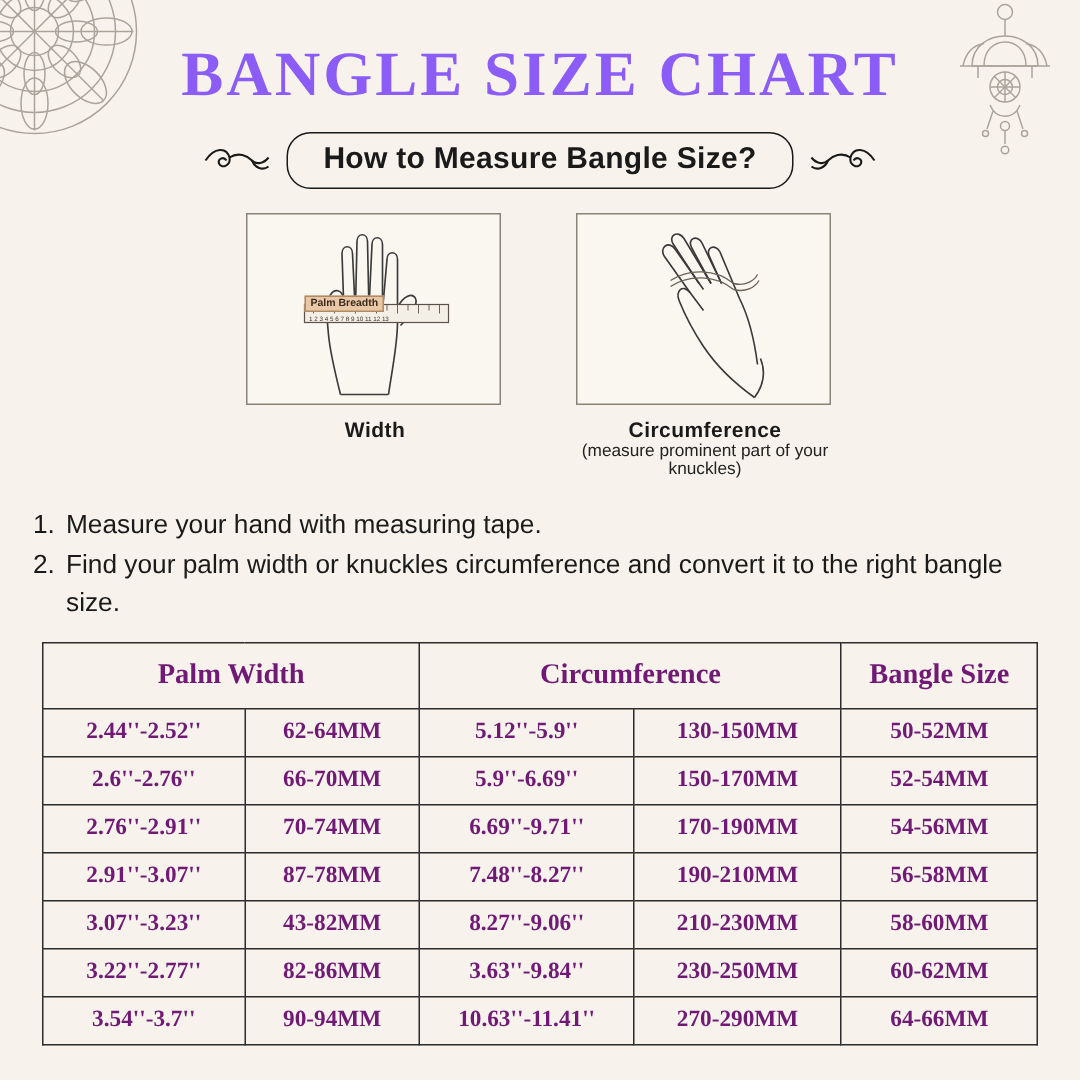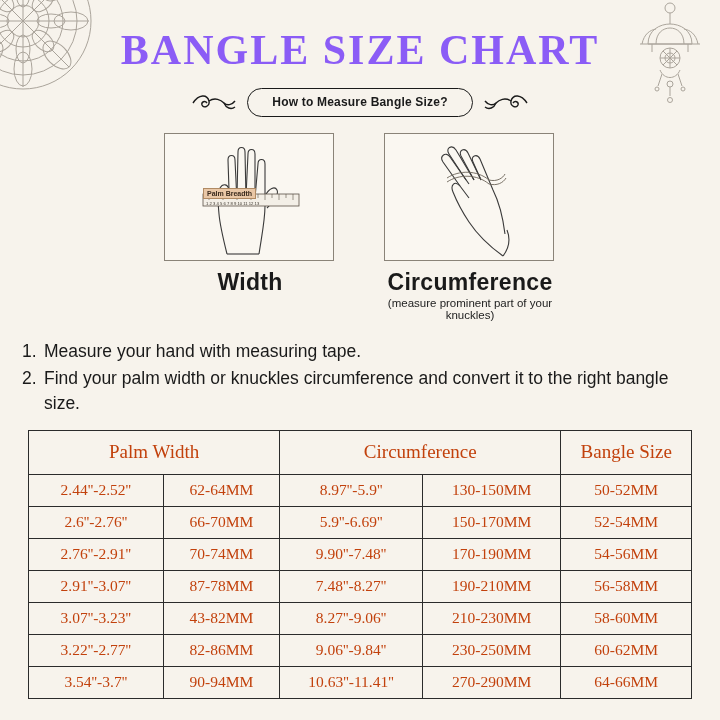--- a/index.html
+++ b/index.html
@@ -42,21 +42,21 @@
     display: flex;
     align-items: center;
     justify-content: center;
     margin-top: 14px;
     gap: 10px;
   }
   .pill {
     border: 1.6px solid #1a1a1a;
     border-radius: 16px;
     padding: 6px 24px 7px 24px;
-    font-size: 12px;
+    font-size: 20px;
     font-weight: bold;
     font-family: "Liberation Sans", sans-serif;
     background: transparent;
     letter-spacing: .2px;
   }
   .flourish {
     width: 46px;
     height: 22px;
   }
 
@@ -74,21 +74,21 @@
   .illus-box {
     width: 170px;
     height: 128px;
     border: 1px solid #8a8378;
     background: #faf7f1;
     box-sizing: border-box;
     position: relative;
     overflow: hidden;
   }
   .caption {
-    font-size: 23px;
+    font-size: 14px;
     font-weight: bold;
     margin-top: 8px;
     letter-spacing: .3px;
   }
   .sub-caption {
     font-size: 11.5px;
     margin-top: 1px;
     color: #222;
   }
   .ruler-label {
@@ -127,22 +127,22 @@
     width: 664px;
     background: transparent;
   }
   table.size-table th,
   table.size-table td {
     border: 1px solid #2b2b2b;
     text-align: center;
     font-size: 15.5px;
     padding: 6px 2px 7px 2px;
     font-family: "Liberation Serif", serif;
-    font-weight: normal;
-    color: #c2410c;
+    font-weight: bold;
+    color: #701a75;
   }
   table.size-table th {
     font-size: 19px;
     padding: 10px 2px 11px 2px;
   }
   table.size-table td.c0 { width: 130px; }
   table.size-table td.c1 { width: 112px; }
   table.size-table td.c2 { width: 138px; }
   table.size-table td.c3 { width: 134px; }
   table.size-table td.c4 { width: 126px; }
@@ -320,56 +320,56 @@
     <tr>
       <th colspan="2">Palm Width</th>
       <th colspan="2">Circumference</th>
       <th>Bangle Size</th>
     </tr>
   </thead>
   <tbody>
     <tr>
       <td class="c0">2.44''-2.52''</td>
       <td class="c1">62-64MM</td>
-      <td class="c2">8.97''-5.9''</td>
+      <td class="c2">5.12''-5.9''</td>
       <td class="c3">130-150MM</td>
       <td class="c4">50-52MM</td>
     </tr>
     <tr>
       <td class="c0">2.6''-2.76''</td>
       <td class="c1">66-70MM</td>
       <td class="c2">5.9''-6.69''</td>
       <td class="c3">150-170MM</td>
       <td class="c4">52-54MM</td>
     </tr>
     <tr>
       <td class="c0">2.76''-2.91''</td>
       <td class="c1">70-74MM</td>
-      <td class="c2">9.90''-7.48''</td>
+      <td class="c2">6.69''-9.71''</td>
       <td class="c3">170-190MM</td>
       <td class="c4">54-56MM</td>
     </tr>
     <tr>
       <td class="c0">2.91''-3.07''</td>
       <td class="c1">87-78MM</td>
       <td class="c2">7.48''-8.27''</td>
       <td class="c3">190-210MM</td>
       <td class="c4">56-58MM</td>
     </tr>
     <tr>
       <td class="c0">3.07''-3.23''</td>
       <td class="c1">43-82MM</td>
       <td class="c2">8.27''-9.06''</td>
       <td class="c3">210-230MM</td>
       <td class="c4">58-60MM</td>
     </tr>
     <tr>
       <td class="c0">3.22''-2.77''</td>
       <td class="c1">82-86MM</td>
-      <td class="c2">9.06''-9.84''</td>
+      <td class="c2">3.63''-9.84''</td>
       <td class="c3">230-250MM</td>
       <td class="c4">60-62MM</td>
     </tr>
     <tr>
       <td class="c0">3.54''-3.7''</td>
       <td class="c1">90-94MM</td>
       <td class="c2">10.63''-11.41''</td>
       <td class="c3">270-290MM</td>
       <td class="c4">64-66MM</td>
     </tr>

